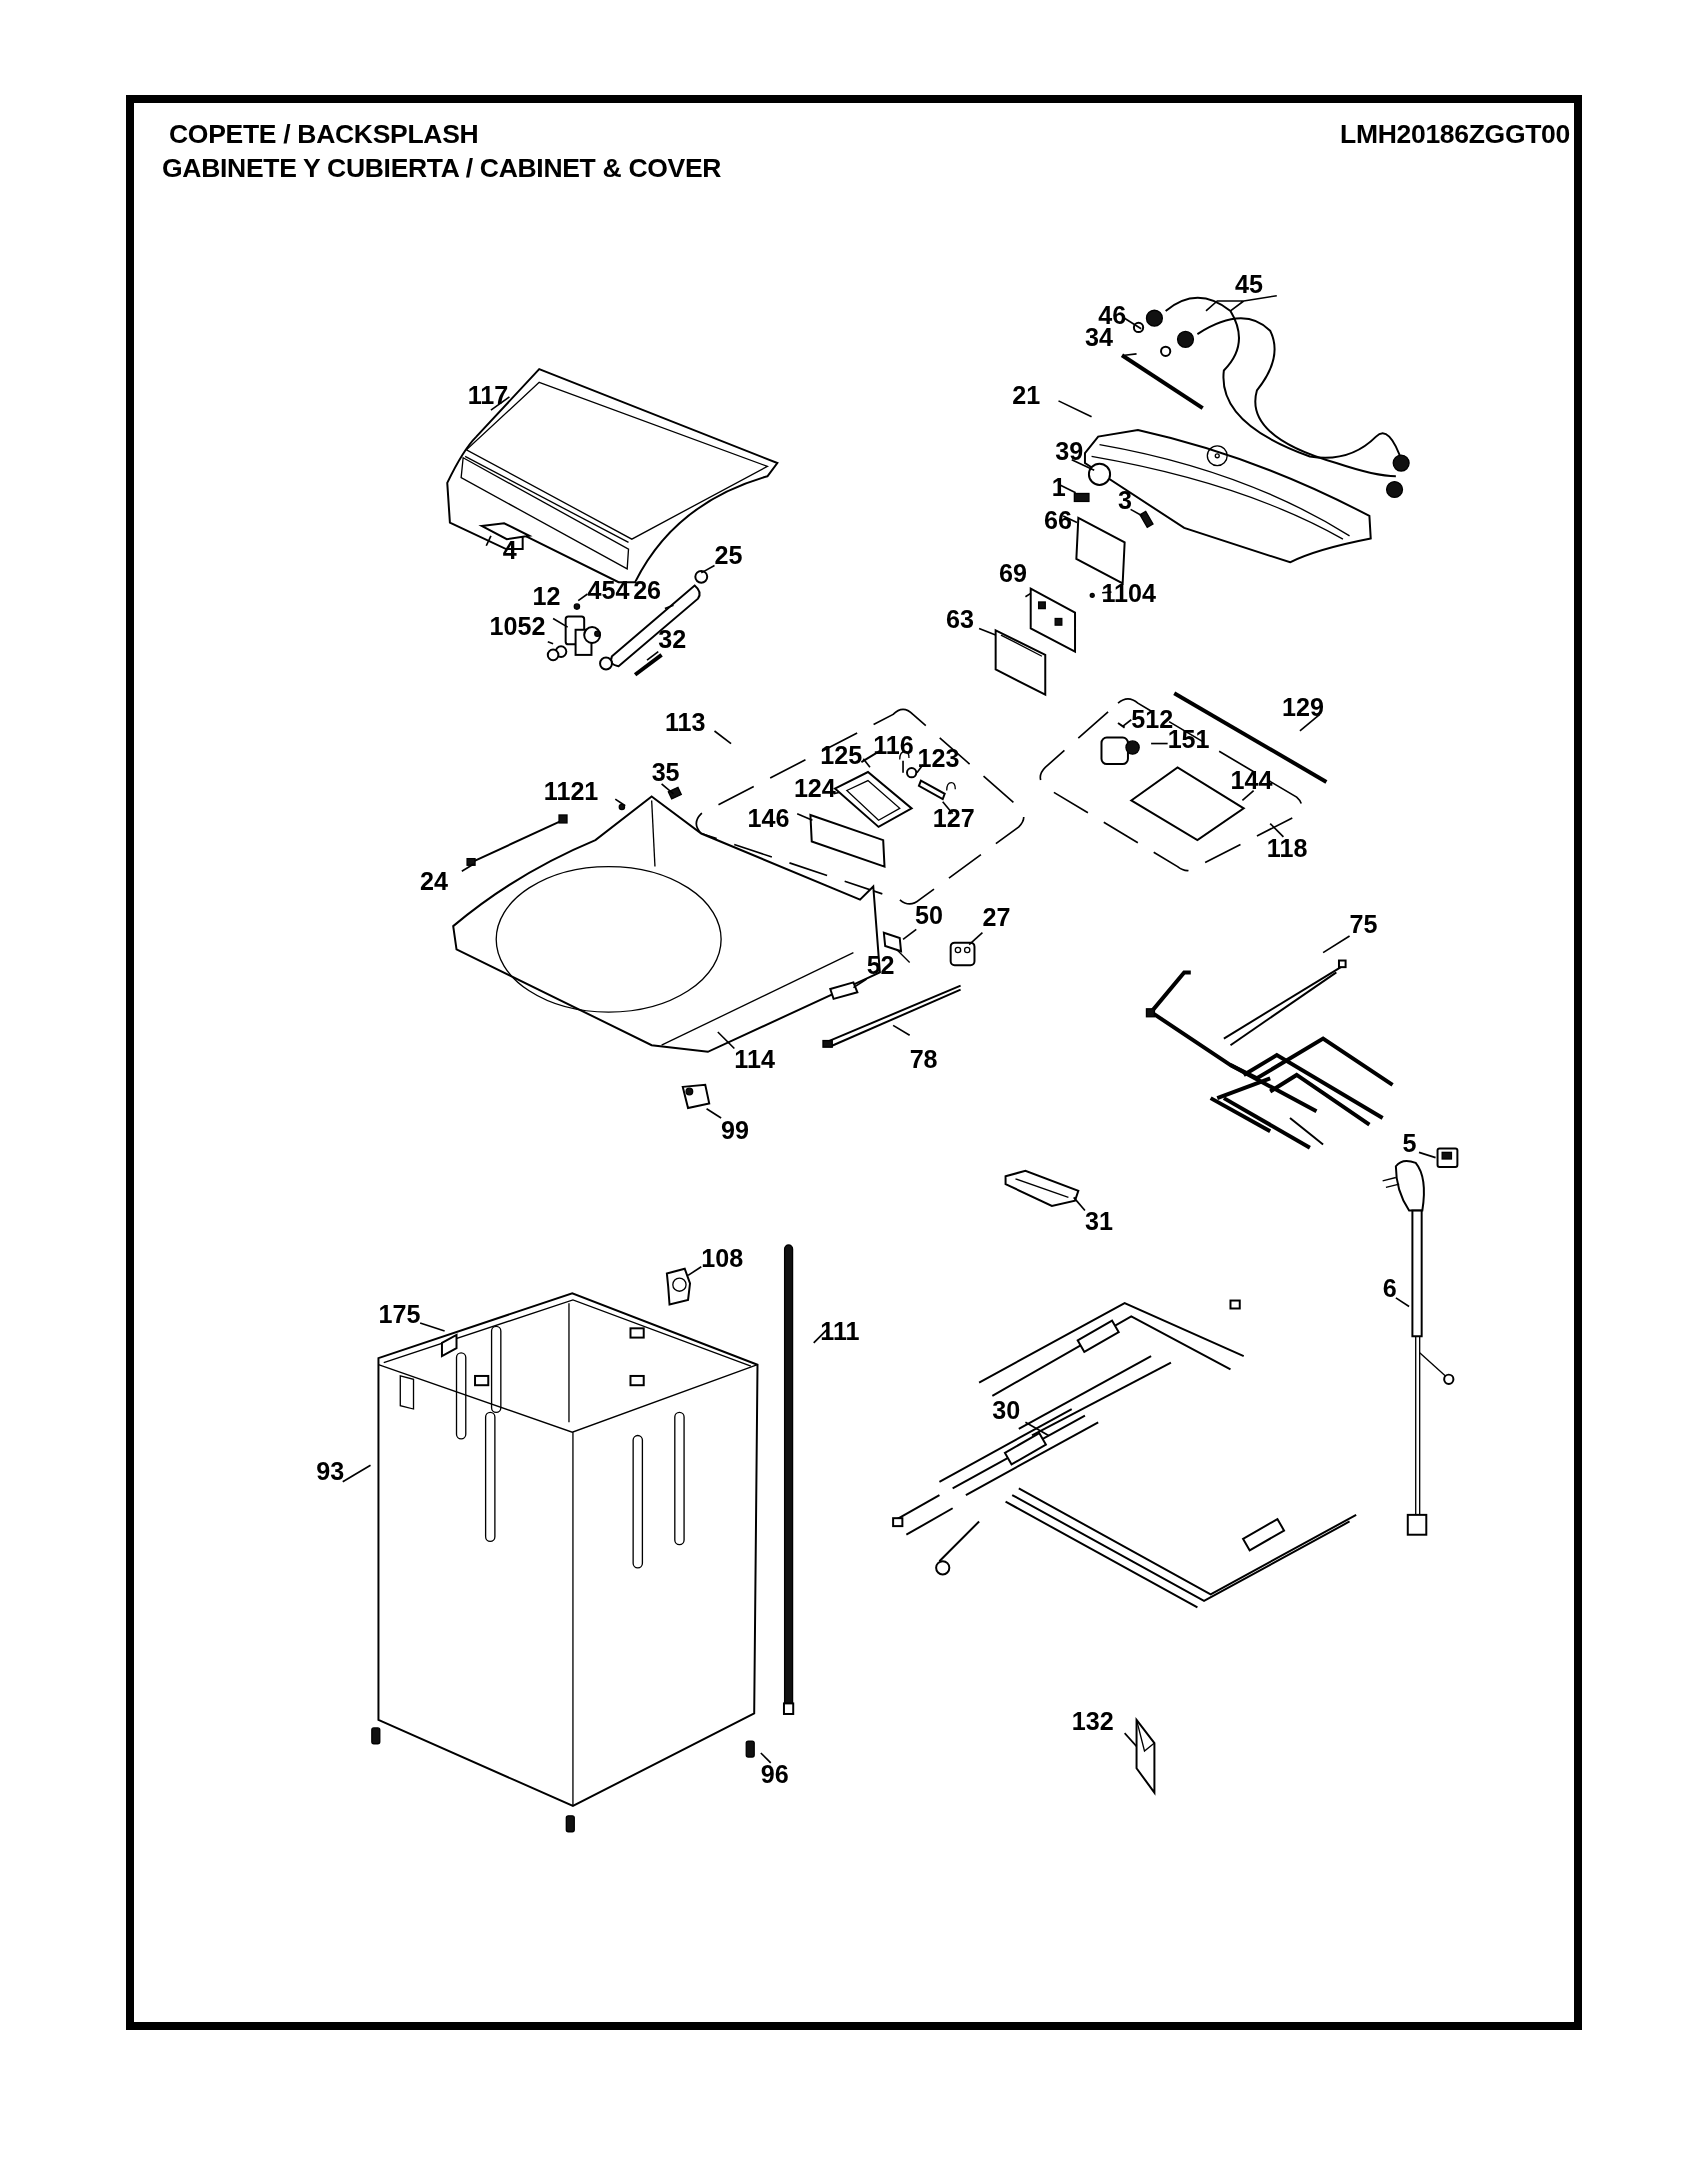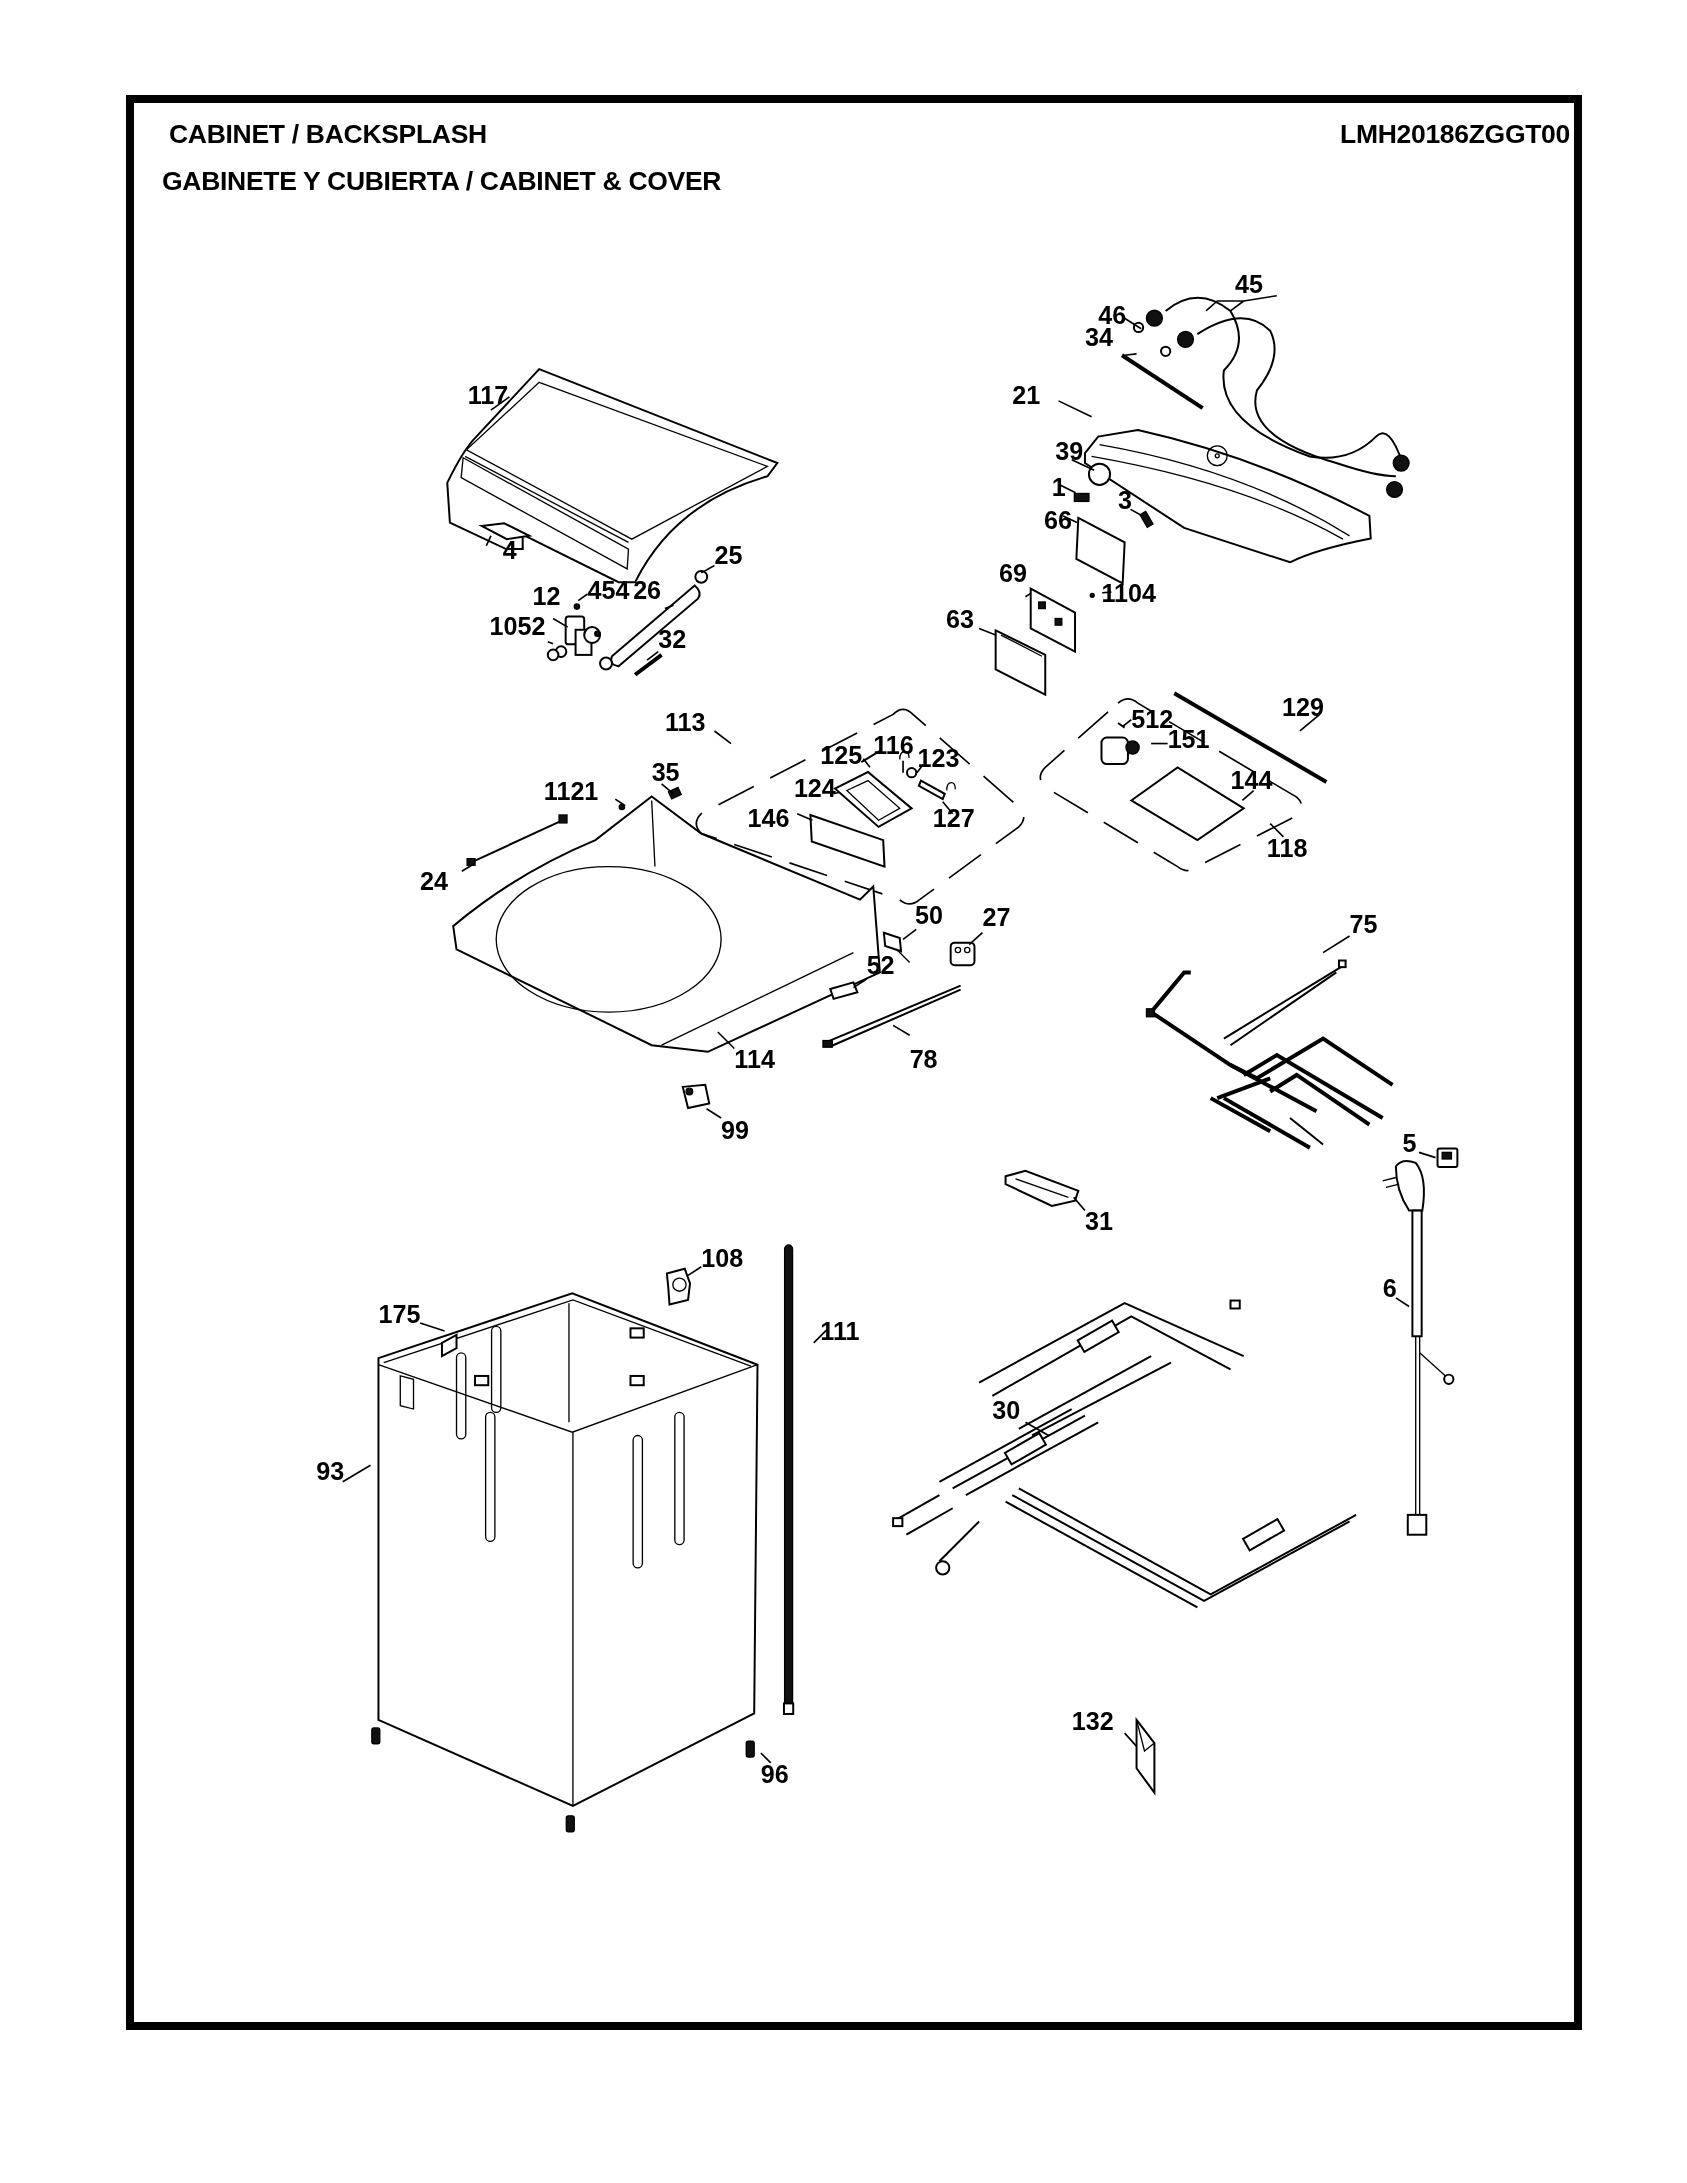--- a/index.html
+++ b/index.html
@@ -2,37 +2,37 @@
 <html style="font-size:10.6px"><head>
 <meta charset="utf-8">
 <style>
   html, body { margin:0; padding:0; background:#fff; }
   body { width:1687px; height:2183px; position:relative; overflow:hidden;
          font-family:"Liberation Sans", sans-serif; color:#000; }
   .frame { position:absolute; left:126px; top:95px; width:1440px; height:1919px;
            border:8.6px solid #000; box-sizing:content-box; }
   .hdr { position:absolute; font-weight:bold; font-size:26.5px; line-height:1; white-space:nowrap; letter-spacing:-0.3px; }
   #t1 { left:169px; top:121px; }
-  #t2 { left:162px; top:168px;text-align:center; }
+  #t2 { left:162px; top:155px;text-align:center; }
   #model { left:1340px; top:121px; }
   svg#diagram { position:absolute; left:0; top:0; width:1687px; height:2183px; }
   .callout { font-family:"Liberation Sans", sans-serif; font-weight:bold; font-size:38px; fill:#000; }
   .ln { stroke:#000; stroke-width:2.5; fill:none; }
   .part { stroke:#000; stroke-width:3; fill:#fff; }
   .thin { stroke:#000; stroke-width:2; fill:none; }
   .dash { stroke:#000; stroke-width:2.5; fill:none; stroke-dasharray:60 28; }
   .dark { fill:#111; stroke:#000; stroke-width:2; }
   .wire { stroke:#000; stroke-width:6; fill:none; }
   .wire2 { stroke:#000; stroke-width:3; fill:none; }
 </style>
 </head>
 <body>
 
 <div class="frame"></div>
-<div class="hdr" id="t1">CABINET / BACKSPLASH</div>
+<div class="hdr" id="t1">COPETE / BACKSPLASH</div>
 <div class="hdr" id="t2">GABINETE Y CUBIERTA / CABINET &amp; COVER</div>
 <div class="hdr" id="model">LMH20186ZGGT00</div>
 
 <svg id="diagram" viewBox="0 0 2550 3300" xmlns="http://www.w3.org/2000/svg">
 
   <g>
     <path class="part" d="M815 558 L1175 700 L1160 720 Q1020 760 960 880 L935 880 L790 808 L790 830 L765 830 L680 790 L676 730 Q700 680 720 660 Z"></path>
     <path class="thin" d="M815 578 L1160 705 L955 815 L705 680 Z"></path>
     <path class="thin" d="M703 690 L950 820"></path>
     <path class="thin" d="M700 692 L950 830 L948 860 L697 722 Z"></path>

